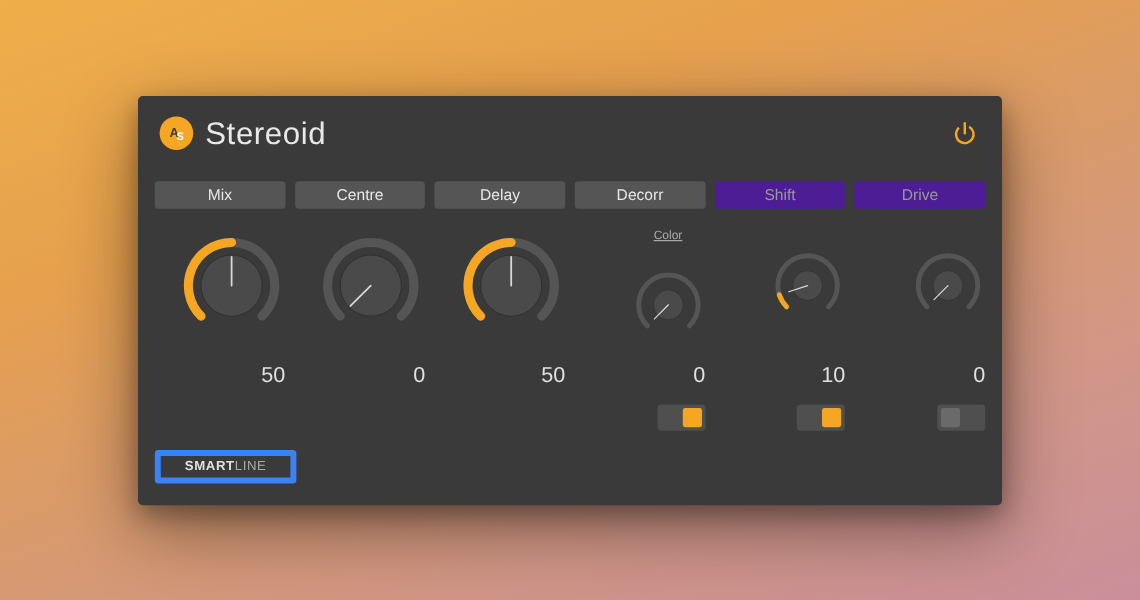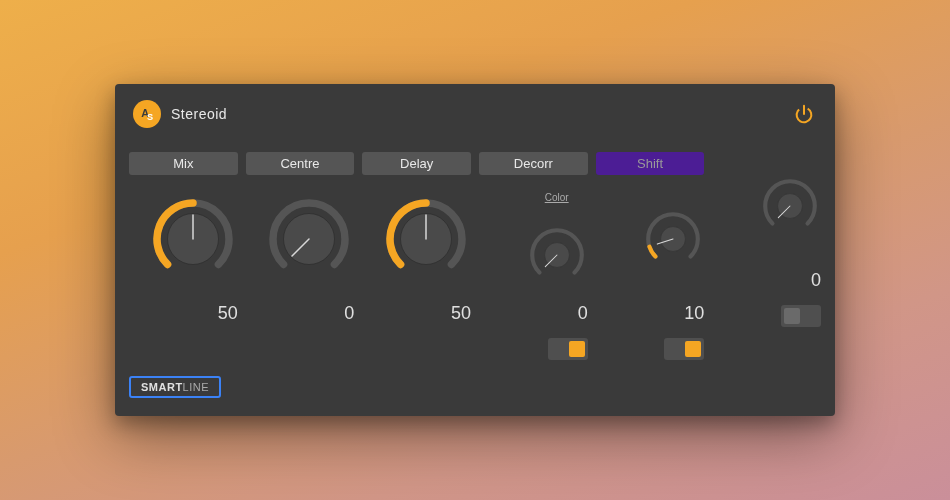--- a/index.html
+++ b/index.html
@@ -38,21 +38,21 @@
       background: #f5a623;
       border-radius: 50%;
       display: flex;
       align-items: center;
       justify-content: center;
       position: relative;
     }
     .logo svg { width: 20px; height: 20px; }
     .plugin-title {
       color: #e8e8e8;
-      font-size: 14px;
+      font-size: 26px;
       font-weight: 300;
       letter-spacing: 0.5px;
     }
     .power-button {
       width: 26px;
       height: 26px;
       display: flex;
       align-items: center;
       justify-content: center;
       cursor: pointer;
@@ -133,23 +133,23 @@
       height: 16px;
       border-radius: 2px;
     }
     .toggle.on .toggle-knob { background: #f5a623; margin-left: auto; }
     .toggle.off .toggle-knob { background: #6a6a6a; margin-left: 0; }
     .footer {
       margin-top: 12px;
     }
     .brand-badge {
       display: inline-block;
-      border: 2px solid #3b82f6;
+      border: 5px solid #3b82f6;
       border-radius: 3px;
-      padding: 3px 10px;
+      padding: 3px 20px;
       color: #e0e0e0;
       font-size: 11px;
       letter-spacing: 0.5px;
     }
     .brand-badge .bold { font-weight: 700; }
     .brand-badge .light { font-weight: 300; color: #aaaaaa; }
   </style>
 </head>
 <body>
 
@@ -253,20 +253,21 @@
   </div>
         </div>
         <div class="value-display">10</div>
         <div class="toggle-slot">
           <div class="toggle on">
             <div class="toggle-knob"></div>
           </div>
         </div>
       </div>
       <div class="control-col">
+        <div class="control-label inactive">Drive</div>
         <div class="knob-slot">
           <div class="knob small">
     <svg viewBox="0 0 120 120">
       <path d="M 26.058874503045715 93.94112549695427 A 48 48 0 1 1 93.94112549695429 93.94112549695427" stroke="#555555" stroke-width="8" fill="none" stroke-linecap="round"></path>
 
       <circle cx="60" cy="60" r="24" fill="#4a4a4a" stroke="#2e2e2e" stroke-width="1"></circle>
       <path d="M 60 60 L 37.372583002030474 82.62741699796952" stroke="#d8d8d8" stroke-width="2" stroke-linecap="round"></path>
     </svg>
   </div>
         </div>

